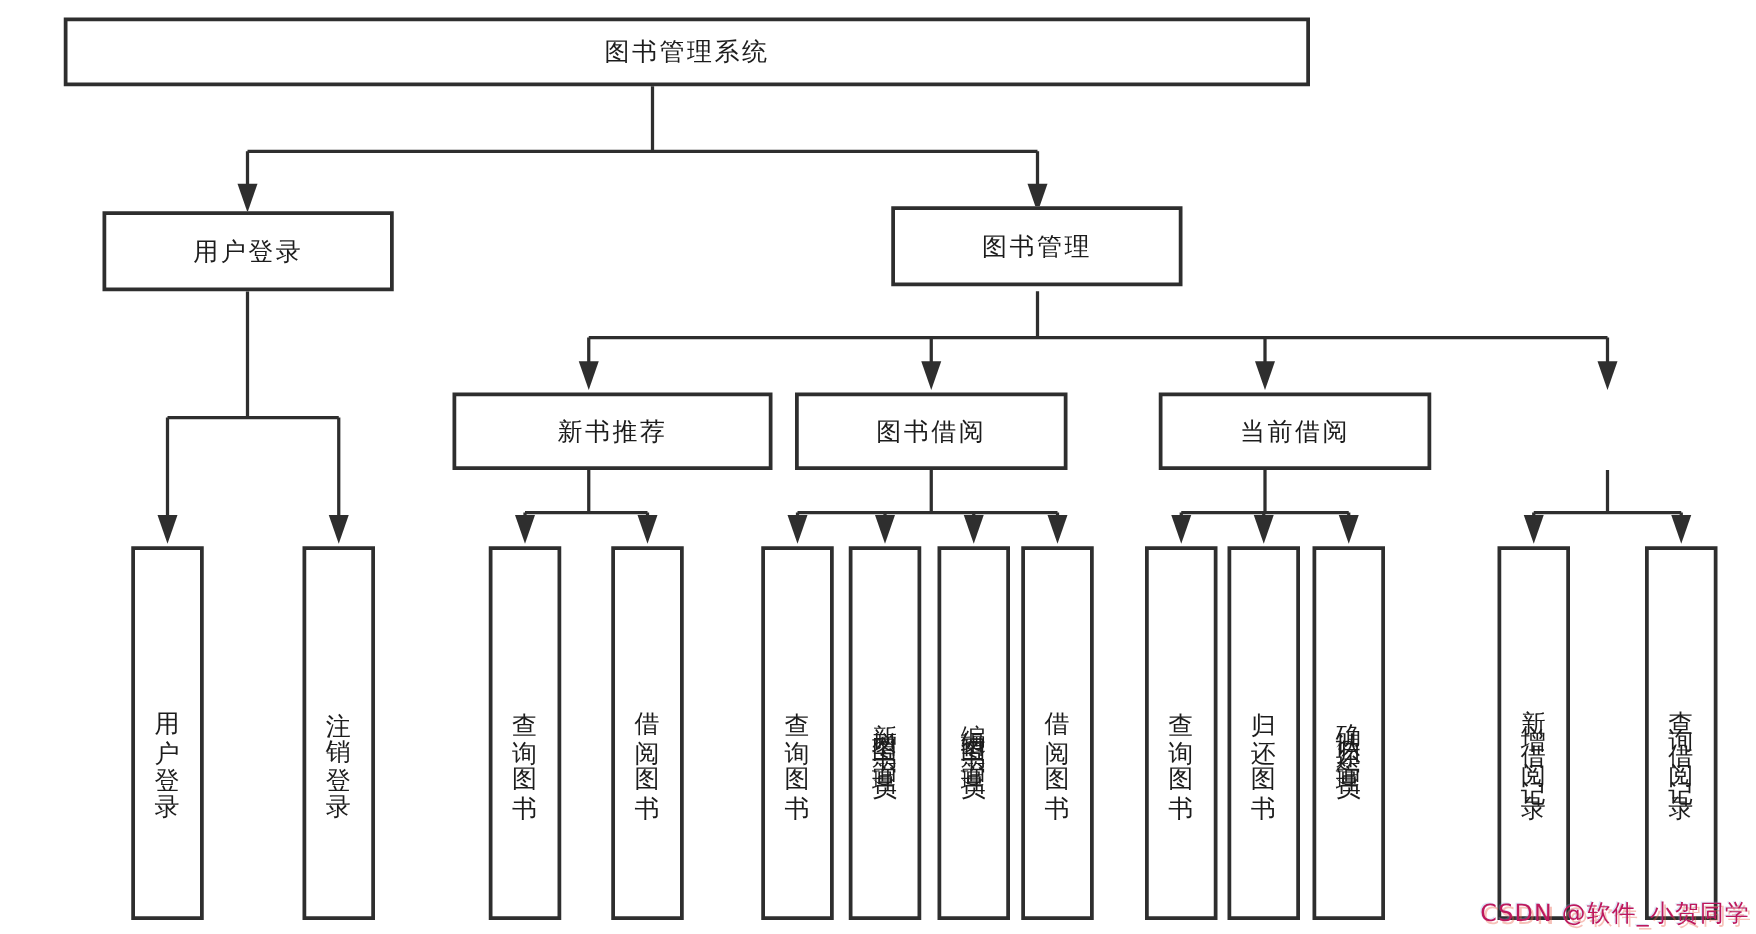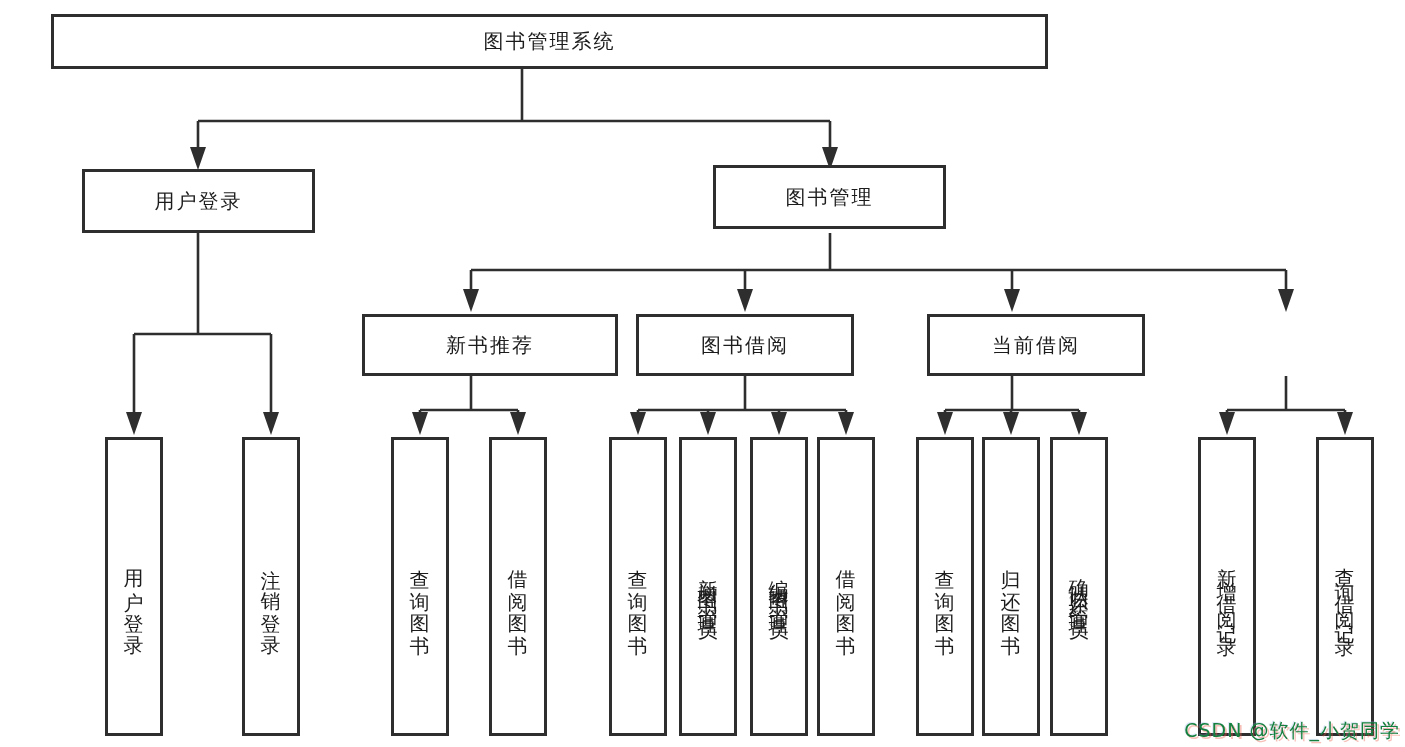--- a/index.html
+++ b/index.html
@@ -52,21 +52,21 @@
   }
   .sp-lg .vtext { letter-spacing: 22px; margin-bottom: -22px; }
   .sp-md .vtext { letter-spacing: 14px; margin-bottom: -14px; }
   .sp-sm .vtext { letter-spacing: 6px;  margin-bottom: -6px; }
   #watermark {
     position: absolute;
     right: 5px;
     bottom: 3px;
     font-size: 19px;
     letter-spacing: 1px;
-    color: #15803d;
+    color: #be185d;
     text-shadow: 2px 2px 0 rgba(235, 100, 80, 0.40), -1px -1px 0 rgba(140, 170, 225, 0.30);
     white-space: nowrap;
   }
 </style>
 </head>
 <body>
 
 <div id="canvas">
 
   <svg id="connectors" viewBox="0 0 1405 747" xmlns="http://www.w3.org/2000/svg">

